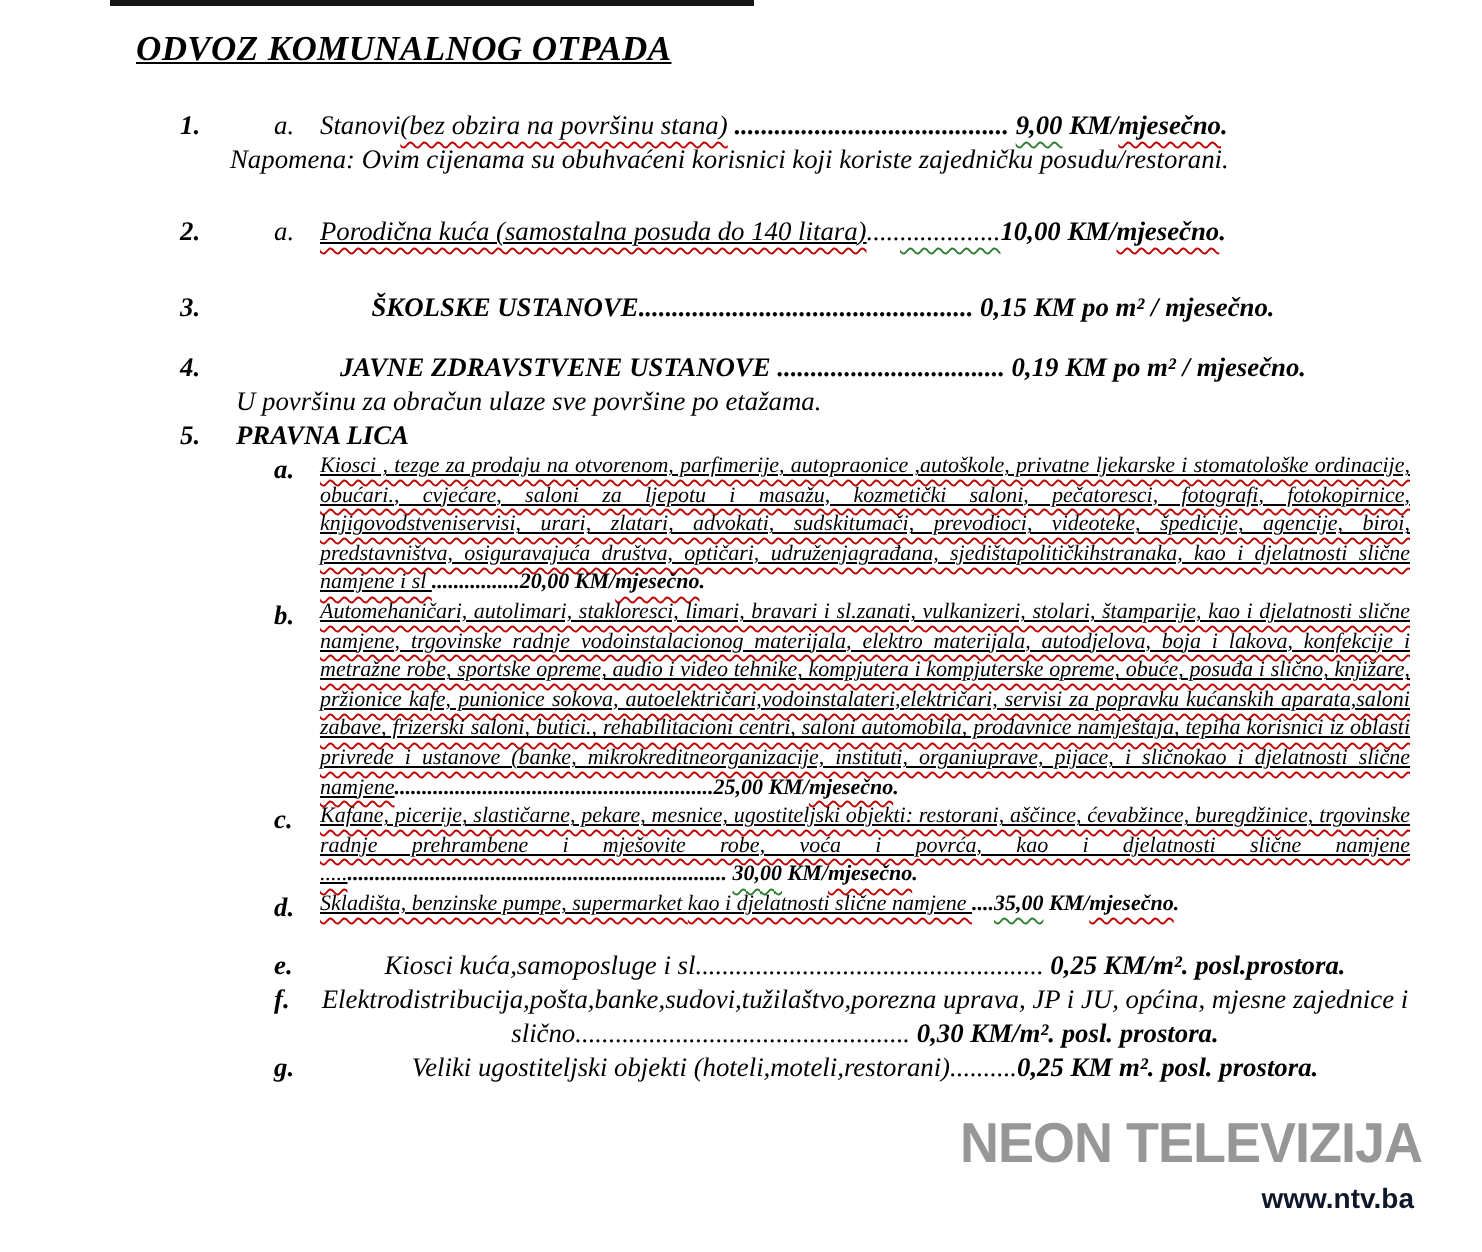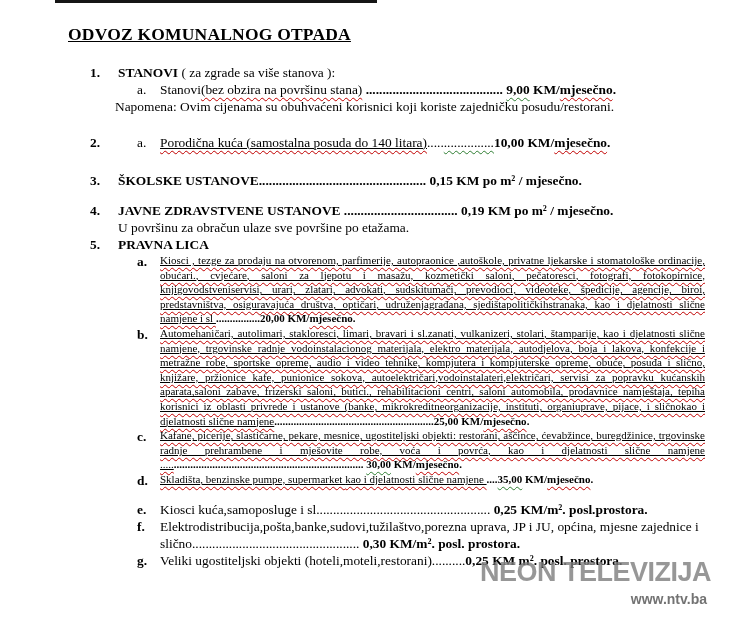--- a/index.html
+++ b/index.html
@@ -1,71 +1,68 @@
 <!DOCTYPE html>
 <html style="--sq-red: #c00000; --sq-green: #2e7d32; --wm-color: #7e7e7e;"><head>
 <meta charset="utf-8">
 <style>
   html,body{margin:0;padding:0;}
   body{
     width:741px;height:626px;background:#ffffff;position:relative;overflow:hidden;
     font-family:"Liberation Serif","DejaVu Serif",serif;color:#000;font-size:13.4px;
   }
   .topbar{position:absolute;left:55px;top:0;width:322px;height:3px;background:#151515;}
-  .doc{padding:24px 36px 0 68px;}
+  .doc{padding:14px 36px 0 68px;font-style:italic;}
   .title{font-size:17.5px;font-weight:bold;text-decoration:underline;margin:0;letter-spacing:.2px;}
   .sec{display:flex;margin-left:22px;line-height:17px;}
   .sec-num{flex:0 0 28px;font-weight:bold;}
   .sec-body{flex:1;min-width:0;}
   .headline .h-bold{font-weight:bold;}
   .sub{display:flex;margin-top:0;}
   .sub-ind{margin-left:19px;}
   .sub-label{flex:0 0 23px;}
   .sub-label.bold{font-weight:bold;}
   .sub-text{flex:1;min-width:0;}
   .note1{line-height:17px;margin-left:-3px;}
   .center-note{line-height:16px;margin-top:1px;}
   .mt1{margin-top:19px;}
   .mt2{margin-top:21px;}
   .mt3{margin-top:13px;}
   .mt5{margin-top:12px;}
   .dense{ text-align:justify;font-size:11px;line-height:14.6px;}
-  .plainline{line-height:17px;}
+  .plainline{line-height:17px;text-align:center;}
   .b{font-weight:bold;}
   .u{text-decoration:underline;text-decoration-thickness:1px;}
   .sq-red{text-decoration-line:underline;text-decoration-style:wavy;text-decoration-color:var(--sq-red,#c00000);text-decoration-thickness:1px;text-underline-offset:2.5px;}
   .sq-green{text-decoration-line:underline;text-decoration-style:wavy;text-decoration-color:var(--sq-green,#2e7d32);text-decoration-thickness:1px;text-underline-offset:2.5px;}
   .u .sq-red,.u .sq-green{text-underline-offset:3px;}
   .watermark-brand{
     position:absolute;right:30px;top:556px;white-space:nowrap;
     font-family:"Liberation Sans","DejaVu Sans",sans-serif;font-weight:bold;
     font-size:27px;letter-spacing:-.5px;color:var(--wm-color,#7e7e7e);opacity:.8;
     transform:scaleY(1.04);transform-origin:top right;
   }
   .watermark-url{
     position:absolute;right:34px;top:591px;white-space:nowrap;
     font-family:"Liberation Sans","DejaVu Sans",sans-serif;font-weight:bold;
-    font-size:14px;color:#737373;
+    font-size:14px;color:#0f172a;
   }
 </style>
 </head>
 <body>
 
 <div class="topbar"></div>
 
 <div class="doc">
 
   <h1 class="title">ODVOZ KOMUNALNOG OTPADA</h1>
 
   <div class="sec mt1">
     <span class="sec-num">1.</span>
     <div class="sec-body">
-      <div class="headline">
-        <span class="h-bold">STANOVI</span><span> ( za zgrade sa više stanova ):</span>
-      </div>
       <div class="sub sub-ind">
         <span class="sub-label">a.</span>
         <span class="sub-text"><span>Stanovi</span><span class="sq-red">(bez obzira na površinu stana)</span><span class="b"> </span><span class="b">......................................... </span><span class="b sq-green">9,00</span><span class="b"> KM/</span><span class="b sq-red">mjesečno</span><span class="b">.</span></span>
       </div>
       <div class="note1">Napomena: Ovim cijenama su obuhvaćeni korisnici koji koriste zajedničku posudu/restorani.</div>
     </div>
   </div>
 
   <div class="sec mt1">
     <span class="sec-num">2.</span>

